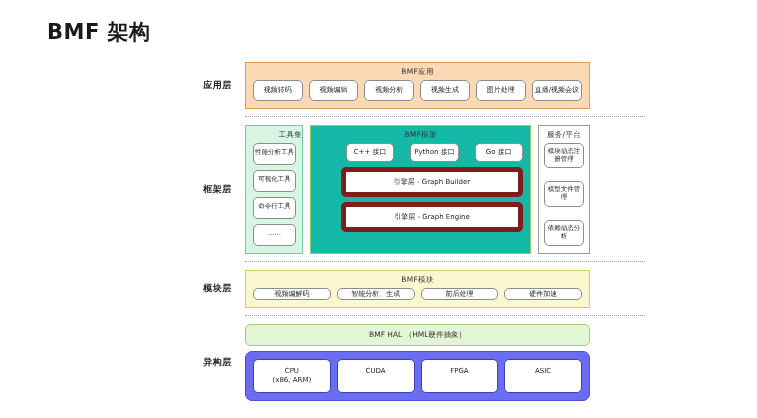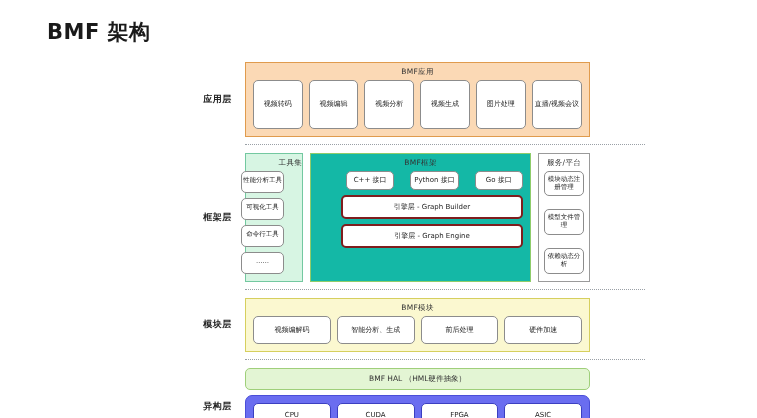--- a/index.html
+++ b/index.html
@@ -49,76 +49,76 @@
     display:flex;gap:6px;
     padding:0 7px 7px 7px;
   }
   .chip{
     flex:1;
     background:#ffffff;
     border:1px solid #8c8c8c;
     border-radius:5px;
     font-size:7px;color:#222;
     text-align:center;
-    padding:19px 2px;
+    padding:5px 2px;
     line-height:1.25;
     box-sizing:border-box;
     white-space:nowrap;
   }
   
   .app-box{
     background:#fbd9b5;
     border:1.4px solid #e09b4d;
   }
   
   .fw-wrap{display:flex;gap:7px;align-items:stretch;}
   .tools-box{
     width:58px;flex:0 0 58px;
     background:#d7f5e3;
     border:1.2px solid #73c8a0;
     display:flex;flex-direction:column;align-items:flex-end;
   }
   .tools-list{
     display:flex;flex-direction:column;gap:5px;
-    padding:0 18px 7px 6px;flex:1;
+    padding:0 6px 7px 6px;flex:1;
   }
   .tools-list .chip{padding:4px 1px;font-size:6.5px;}
   .fwmain-box{
     flex:1;
     background:#14b8a6;
     border:1.2px solid #8fcc6a;
     display:flex;flex-direction:column;
   }
   .fw-inner{
     display:flex;flex-direction:column;gap:5px;
     padding:0 7px 7px 7px;flex:1;
   }
   .fw-rowchips{display:flex;gap:16px;margin-left:28px;}
   .fw-rowchips .chip{font-size:7px;padding:4px 2px;}
   .fw-wide{
-    background:#ffffff;border:2px solid #7f1d1d;border-radius:5px;
+    background:#ffffff;border:5px solid #7f1d1d;border-radius:5px;
     font-size:7px;color:#222;text-align:center;padding:5px 6px;margin-left:23px;
   }
   .svc-box{
     width:52px;flex:0 0 52px;
     background:#ffffff;
     border:1.2px solid #9a9a9a;
     display:flex;flex-direction:column;
   }
   .svc-list{
     display:flex;flex-direction:column;gap:13px;
     padding:0 5px 7px 5px;flex:1;
   }
   .svc-list .chip{font-size:6.5px;padding:4px 1px;white-space:normal;line-height:1.2;}
   
   .mod-box{
     background:#fbf8d0;
     border:1.4px solid #d6cf5e;
   }
-  .mod-box .chip{padding:9px 2px;}
+  .mod-box .chip{padding:1px 2px;}
   
   .hal-box{
     background:#e3f5d4;
     border:1.2px solid #9fcf7a;
     border-radius:5px;
     font-size:7.5px;color:#333;text-align:center;
     padding:5px 2px;
     margin-bottom:5px;
   }
   .hw-box{

